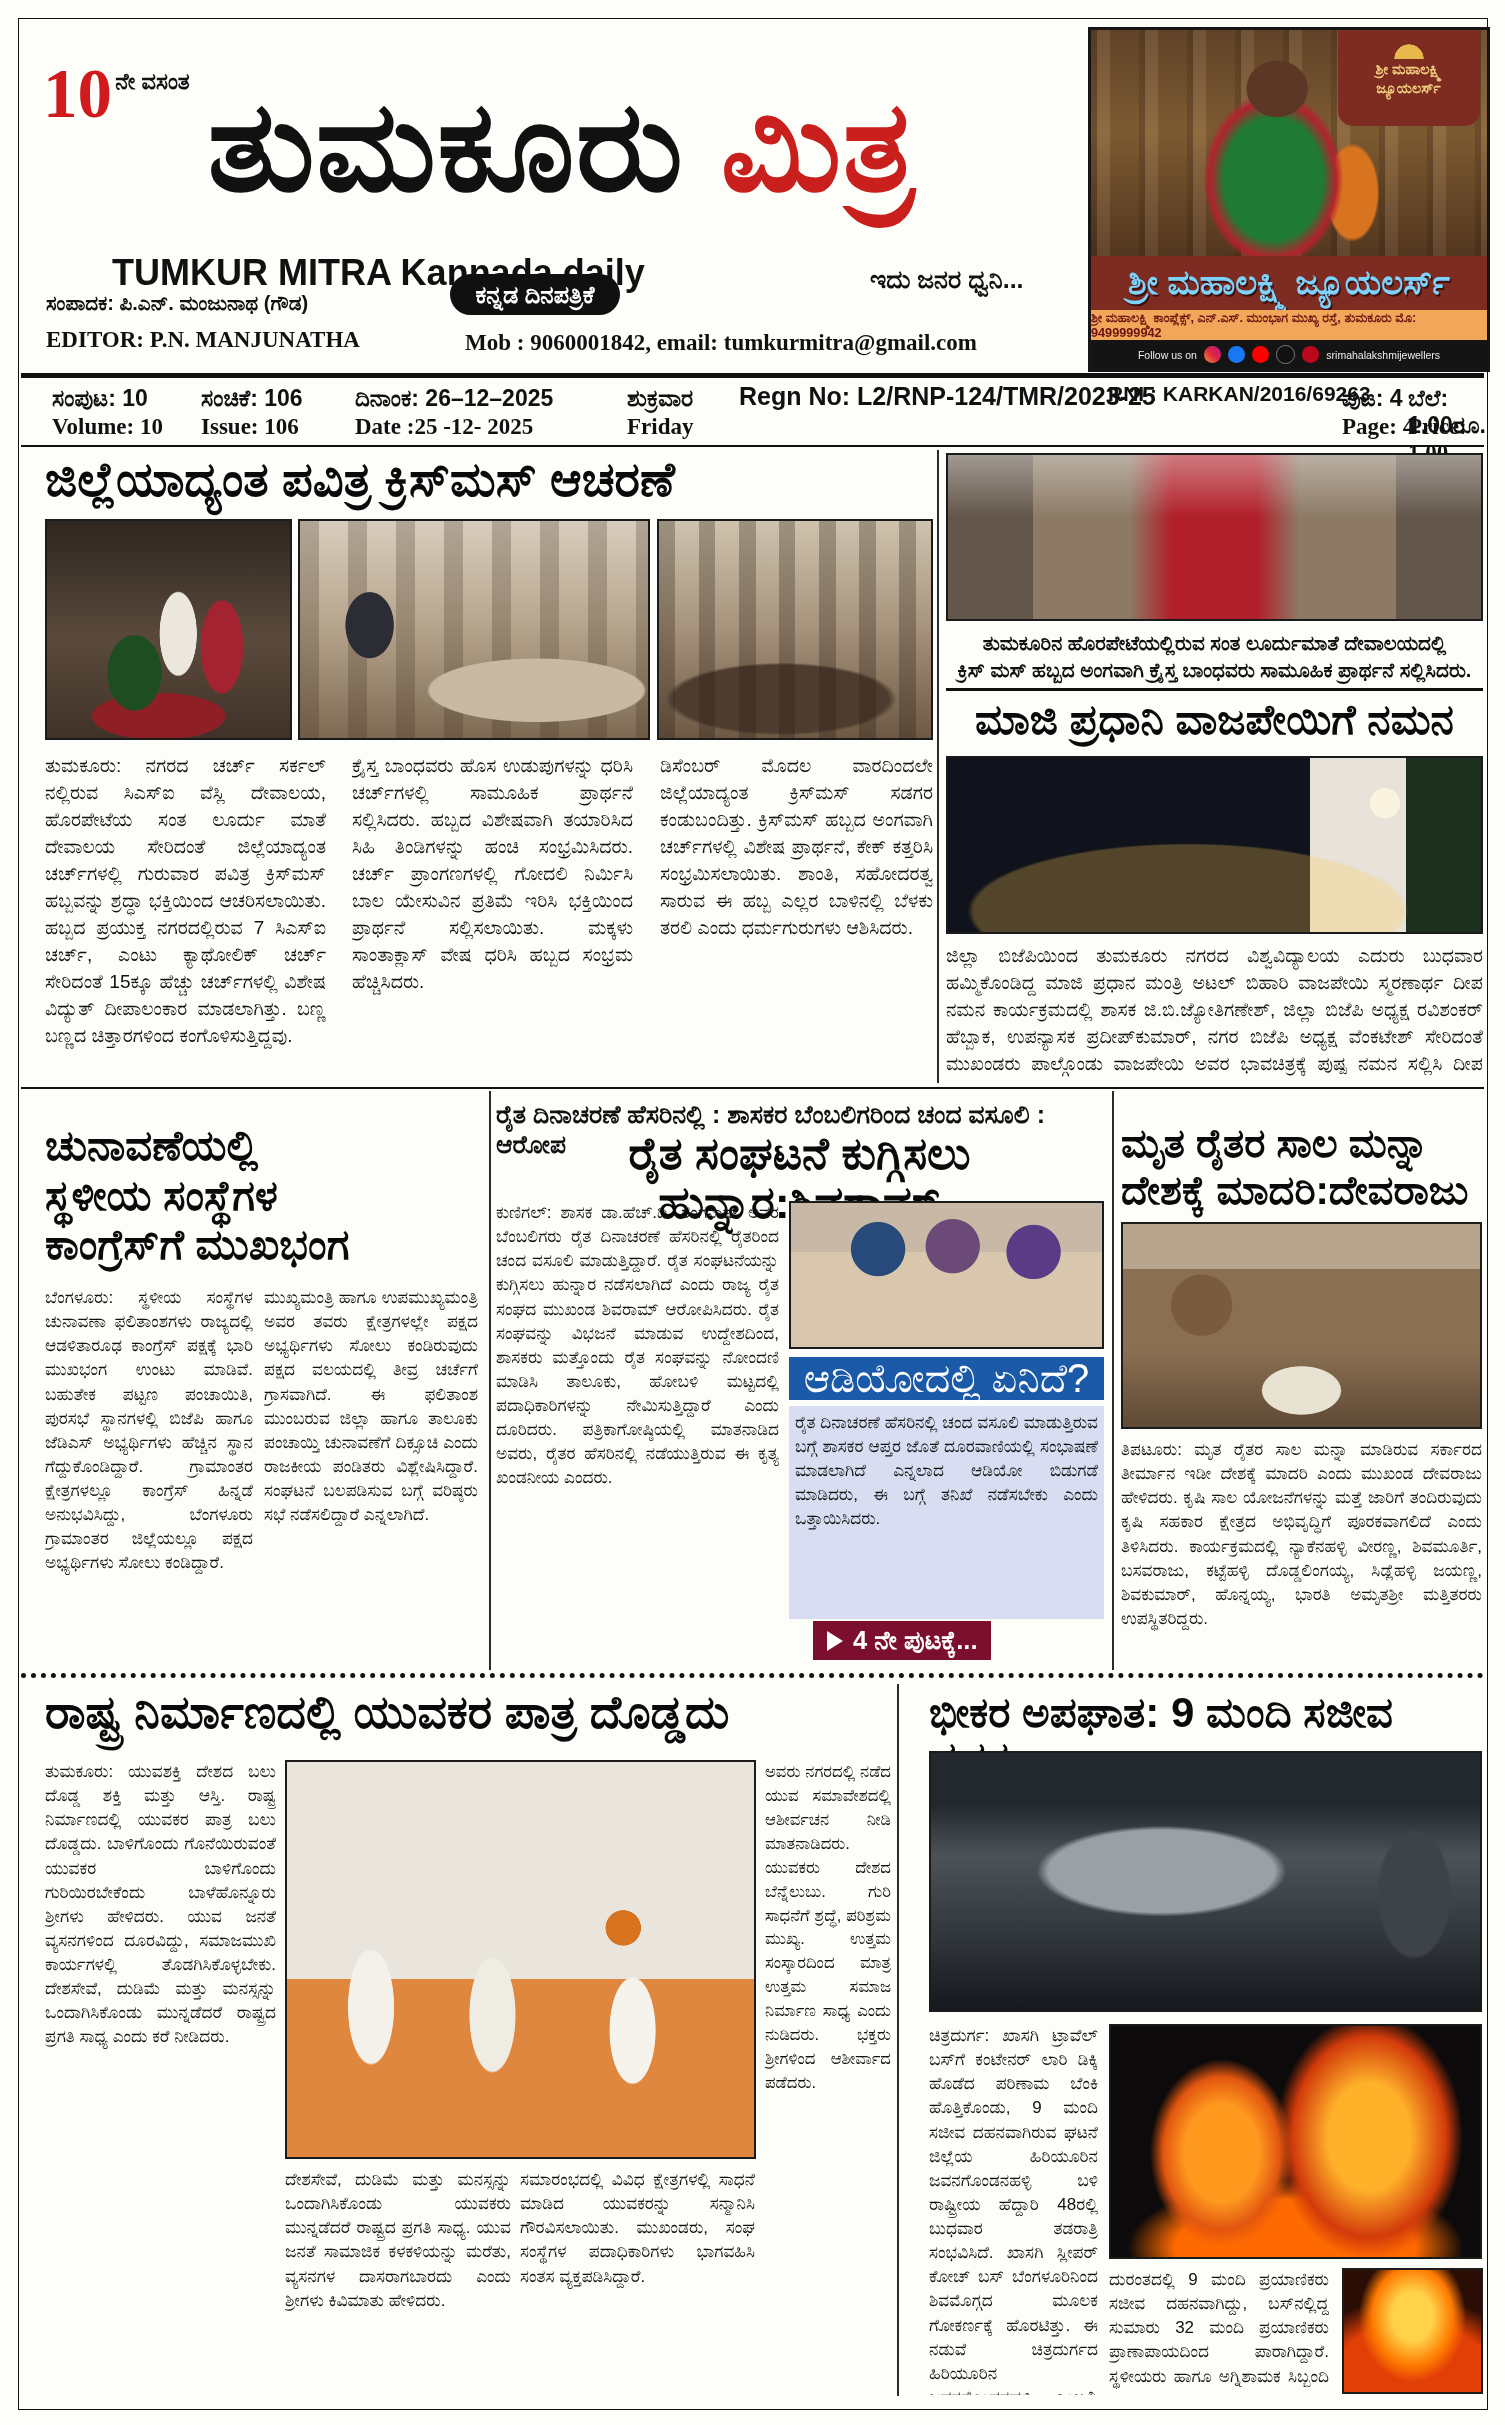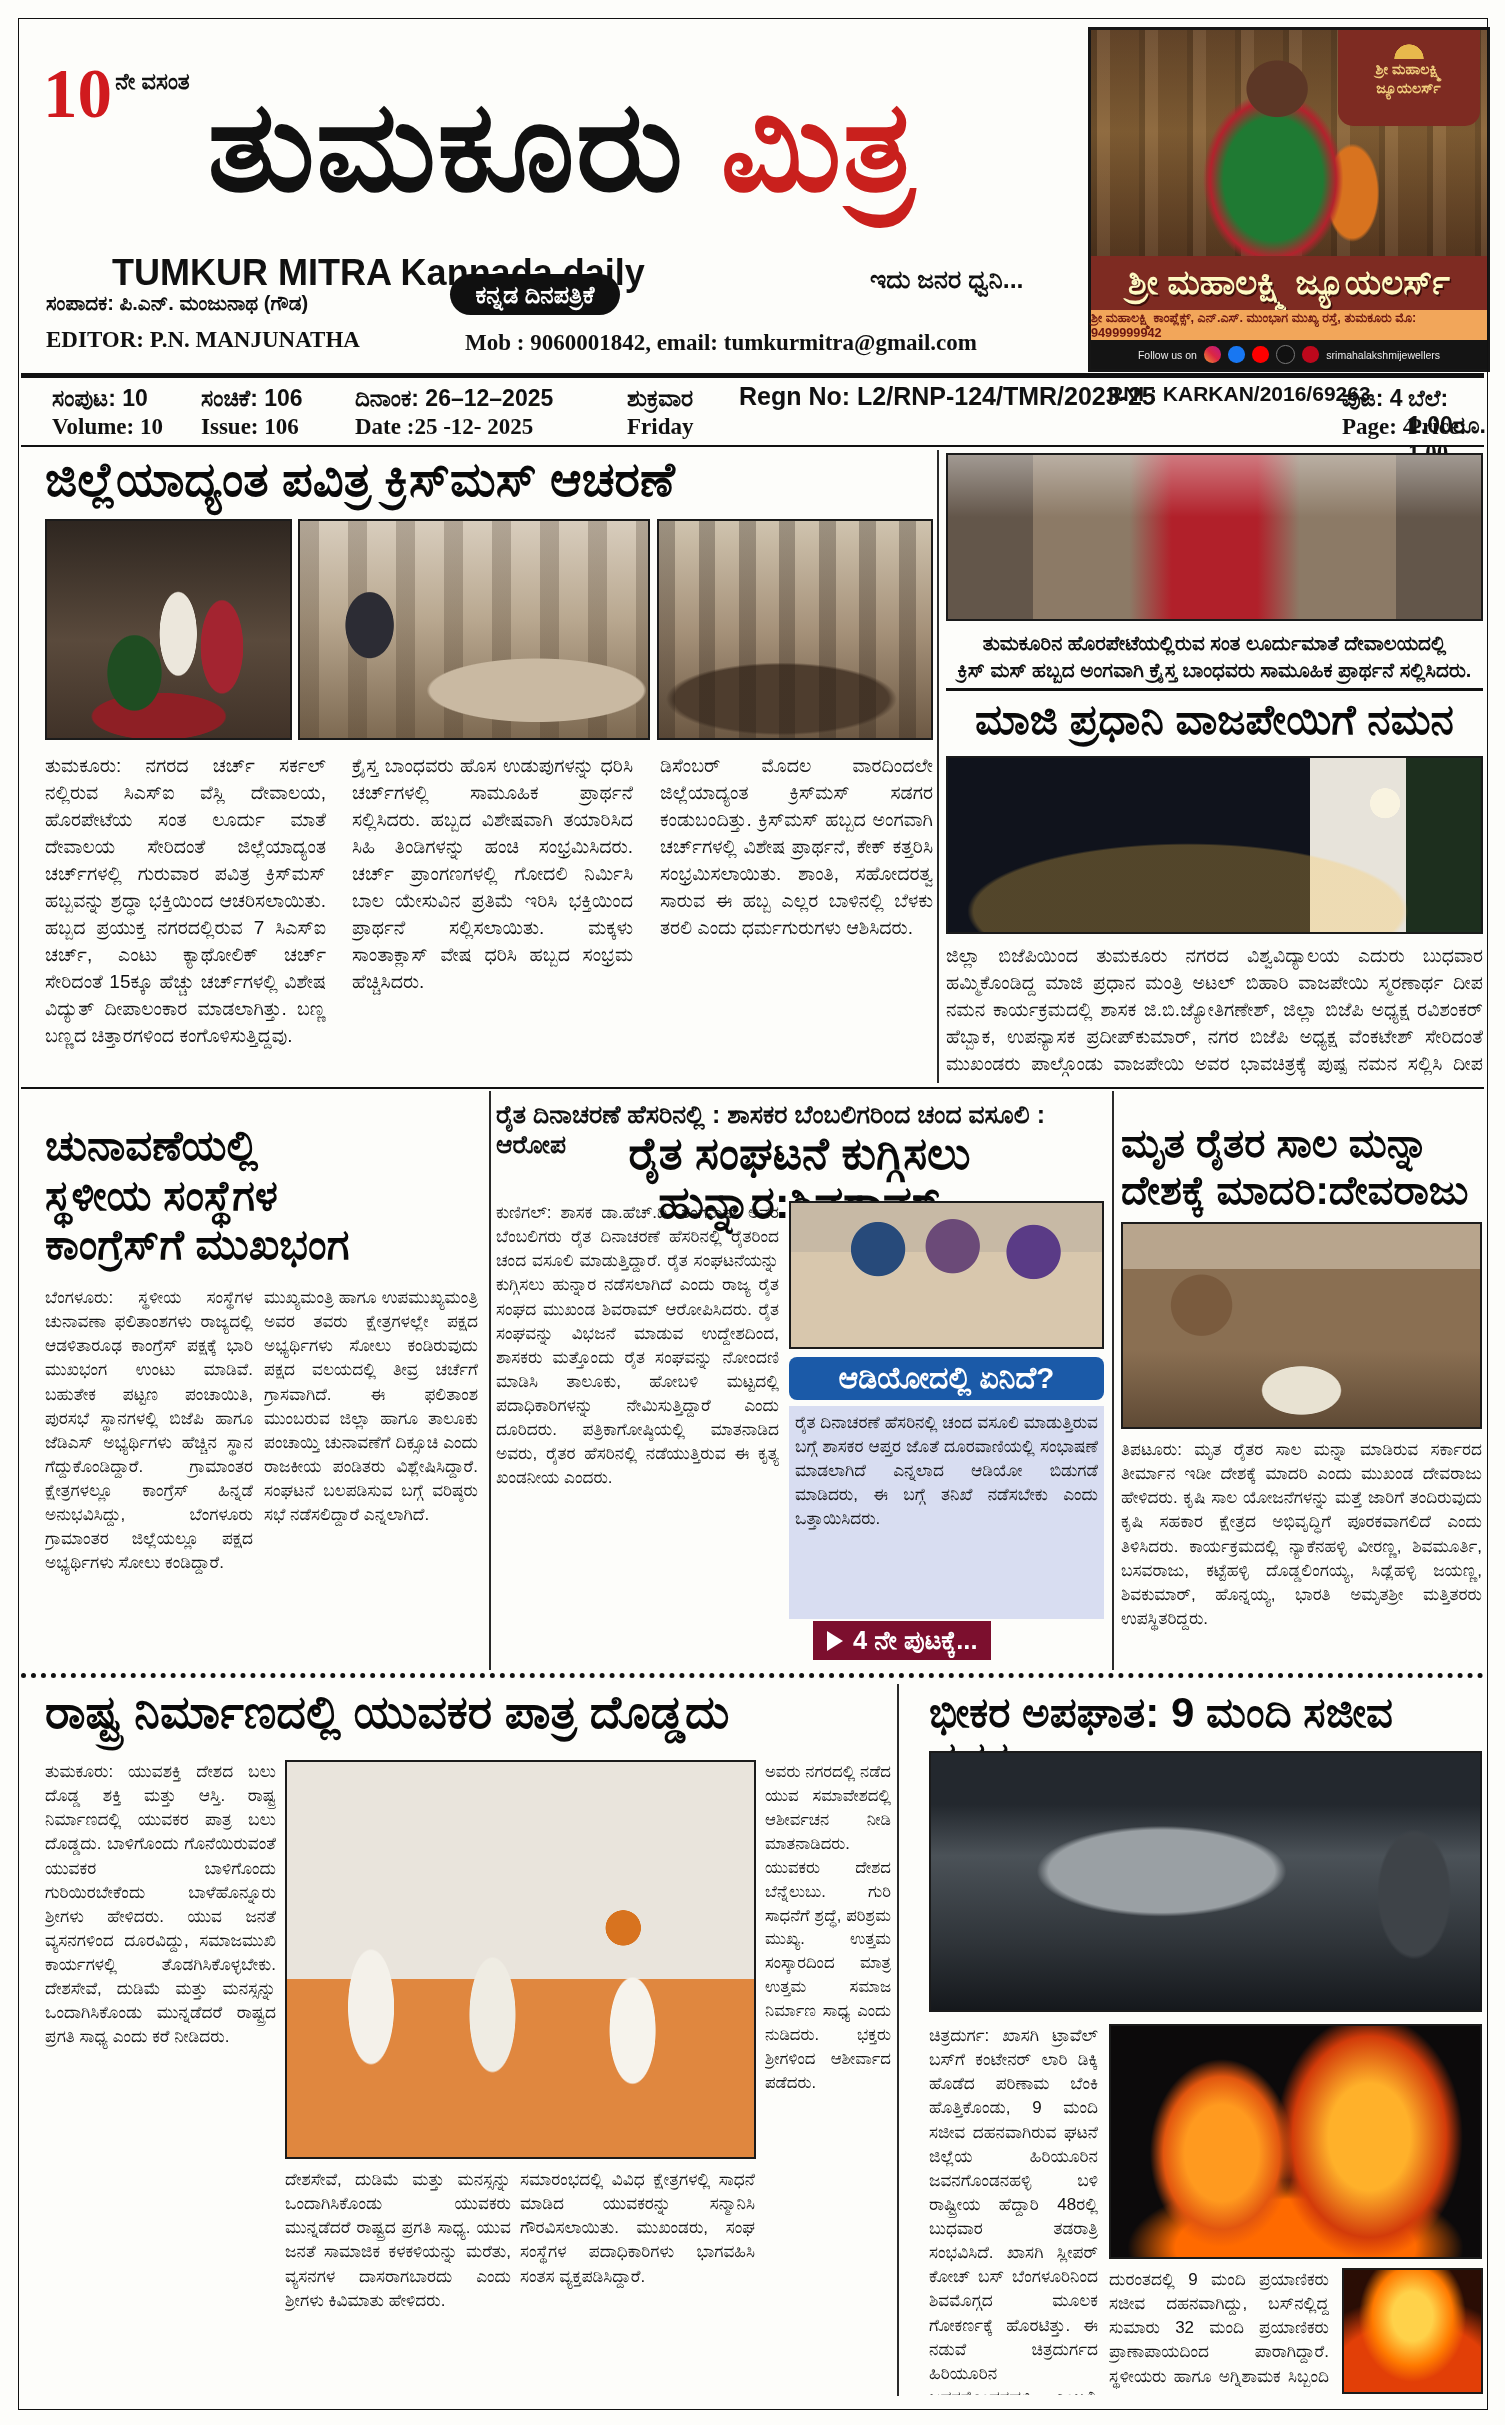--- a/index.html
+++ b/index.html
@@ -32,42 +32,42 @@
   .ad-logo{position:absolute;right:7.5px;top:0;width:142px;height:96px;background:#7e2b22;
     border-radius:0 0 15px 15px;color:#f2cf7e;text-align:center;padding-top:30px;box-sizing:border-box;
     font-weight:700;font-size:14.2px;line-height:1.35;}
   .ad-logo .sun{position:absolute;left:50%;top:4.5px;width:48px;height:24px;margin-left:-24px;
     background:radial-gradient(24px 24px at 50% 100%,#e7b84c 0 60%,transparent 62%);}
   .qr{position:absolute;left:12px;bottom:7.5px;width:49px;height:49px;background:#fff;padding:3px;
     box-sizing:border-box;}
   .qr-inner{width:100%;height:100%;
     background:repeating-linear-gradient(0deg,#000 0 3px,transparent 3px 6.7px),
                repeating-linear-gradient(90deg,#000 0 3px,#fff 3px 6.7px);}
-  .ad-band{position:absolute;left:0;right:0;top:226px;height:54px;background:#7e2b22;color:#fef9c3;
+  .ad-band{position:absolute;left:0;right:0;top:226px;height:54px;background:#7e2b22;color:#7dd3fc;
     display:flex;align-items:center;justify-content:center;font-weight:800;font-size:34px;
     text-shadow:1.5px 1.5px 0 #3c0f0b;}
   .ad-strip{position:absolute;left:0;right:0;top:280px;height:30px;background:#f2a65a;color:#6b1410;
     display:flex;align-items:center;justify-content:center;font-weight:700;font-size:12.7px;}
   .ad-foot{position:absolute;left:0;right:0;top:310px;bottom:0;background:#141414;color:#eee;
     display:flex;align-items:center;justify-content:center;gap:7.5px;font-size:10.5px;}
   .dot{width:16.5px;height:16.5px;border-radius:50%;display:inline-block;}
 
   
   .info-kn{font-weight:700;font-size:23px;}
   .info-en{font-family:"Liberation Serif",serif;font-weight:700;font-size:23px;}
 
   
   .hl{font-weight:800;color:#0a0a0a;line-height:1.08;}
   .kicker{font-weight:800;font-size:25px;}
   .caption{font-weight:700;font-size:20px;line-height:1.35;text-align:center;}
   .body{font-size:19px;line-height:1.42;}
   .body-sm{font-size:17px;line-height:1.42;}
 
-  .audio-box{background:#1b5aa8;color:#fff;font-weight:700;font-size:30px;
-    display:flex;align-items:center;justify-content:center;border-radius:8px;}
+  .audio-box{background:#1b5aa8;color:#fff;font-weight:400;font-size:40px;
+    display:flex;align-items:center;justify-content:center;}
   .hl-block{background:#d8ddf1;}
   .jump{background:#7c0f2e;color:#fff;font-weight:800;font-size:25.5px;
     display:flex;align-items:center;justify-content:center;gap:10.5px;}
   .tri{width:0;height:0;border-top:10.5px solid transparent;border-bottom:10.5px solid transparent;
     border-left:16.5px solid #fff;display:inline-block;}
 
   
   .ph-altar{background:
     radial-gradient(31.5px 71px at 54% 52%,#ece7dc 0 58%,transparent 60%),
     radial-gradient(36px 79px at 72% 58%,#a32430 0 58%,transparent 60%),

